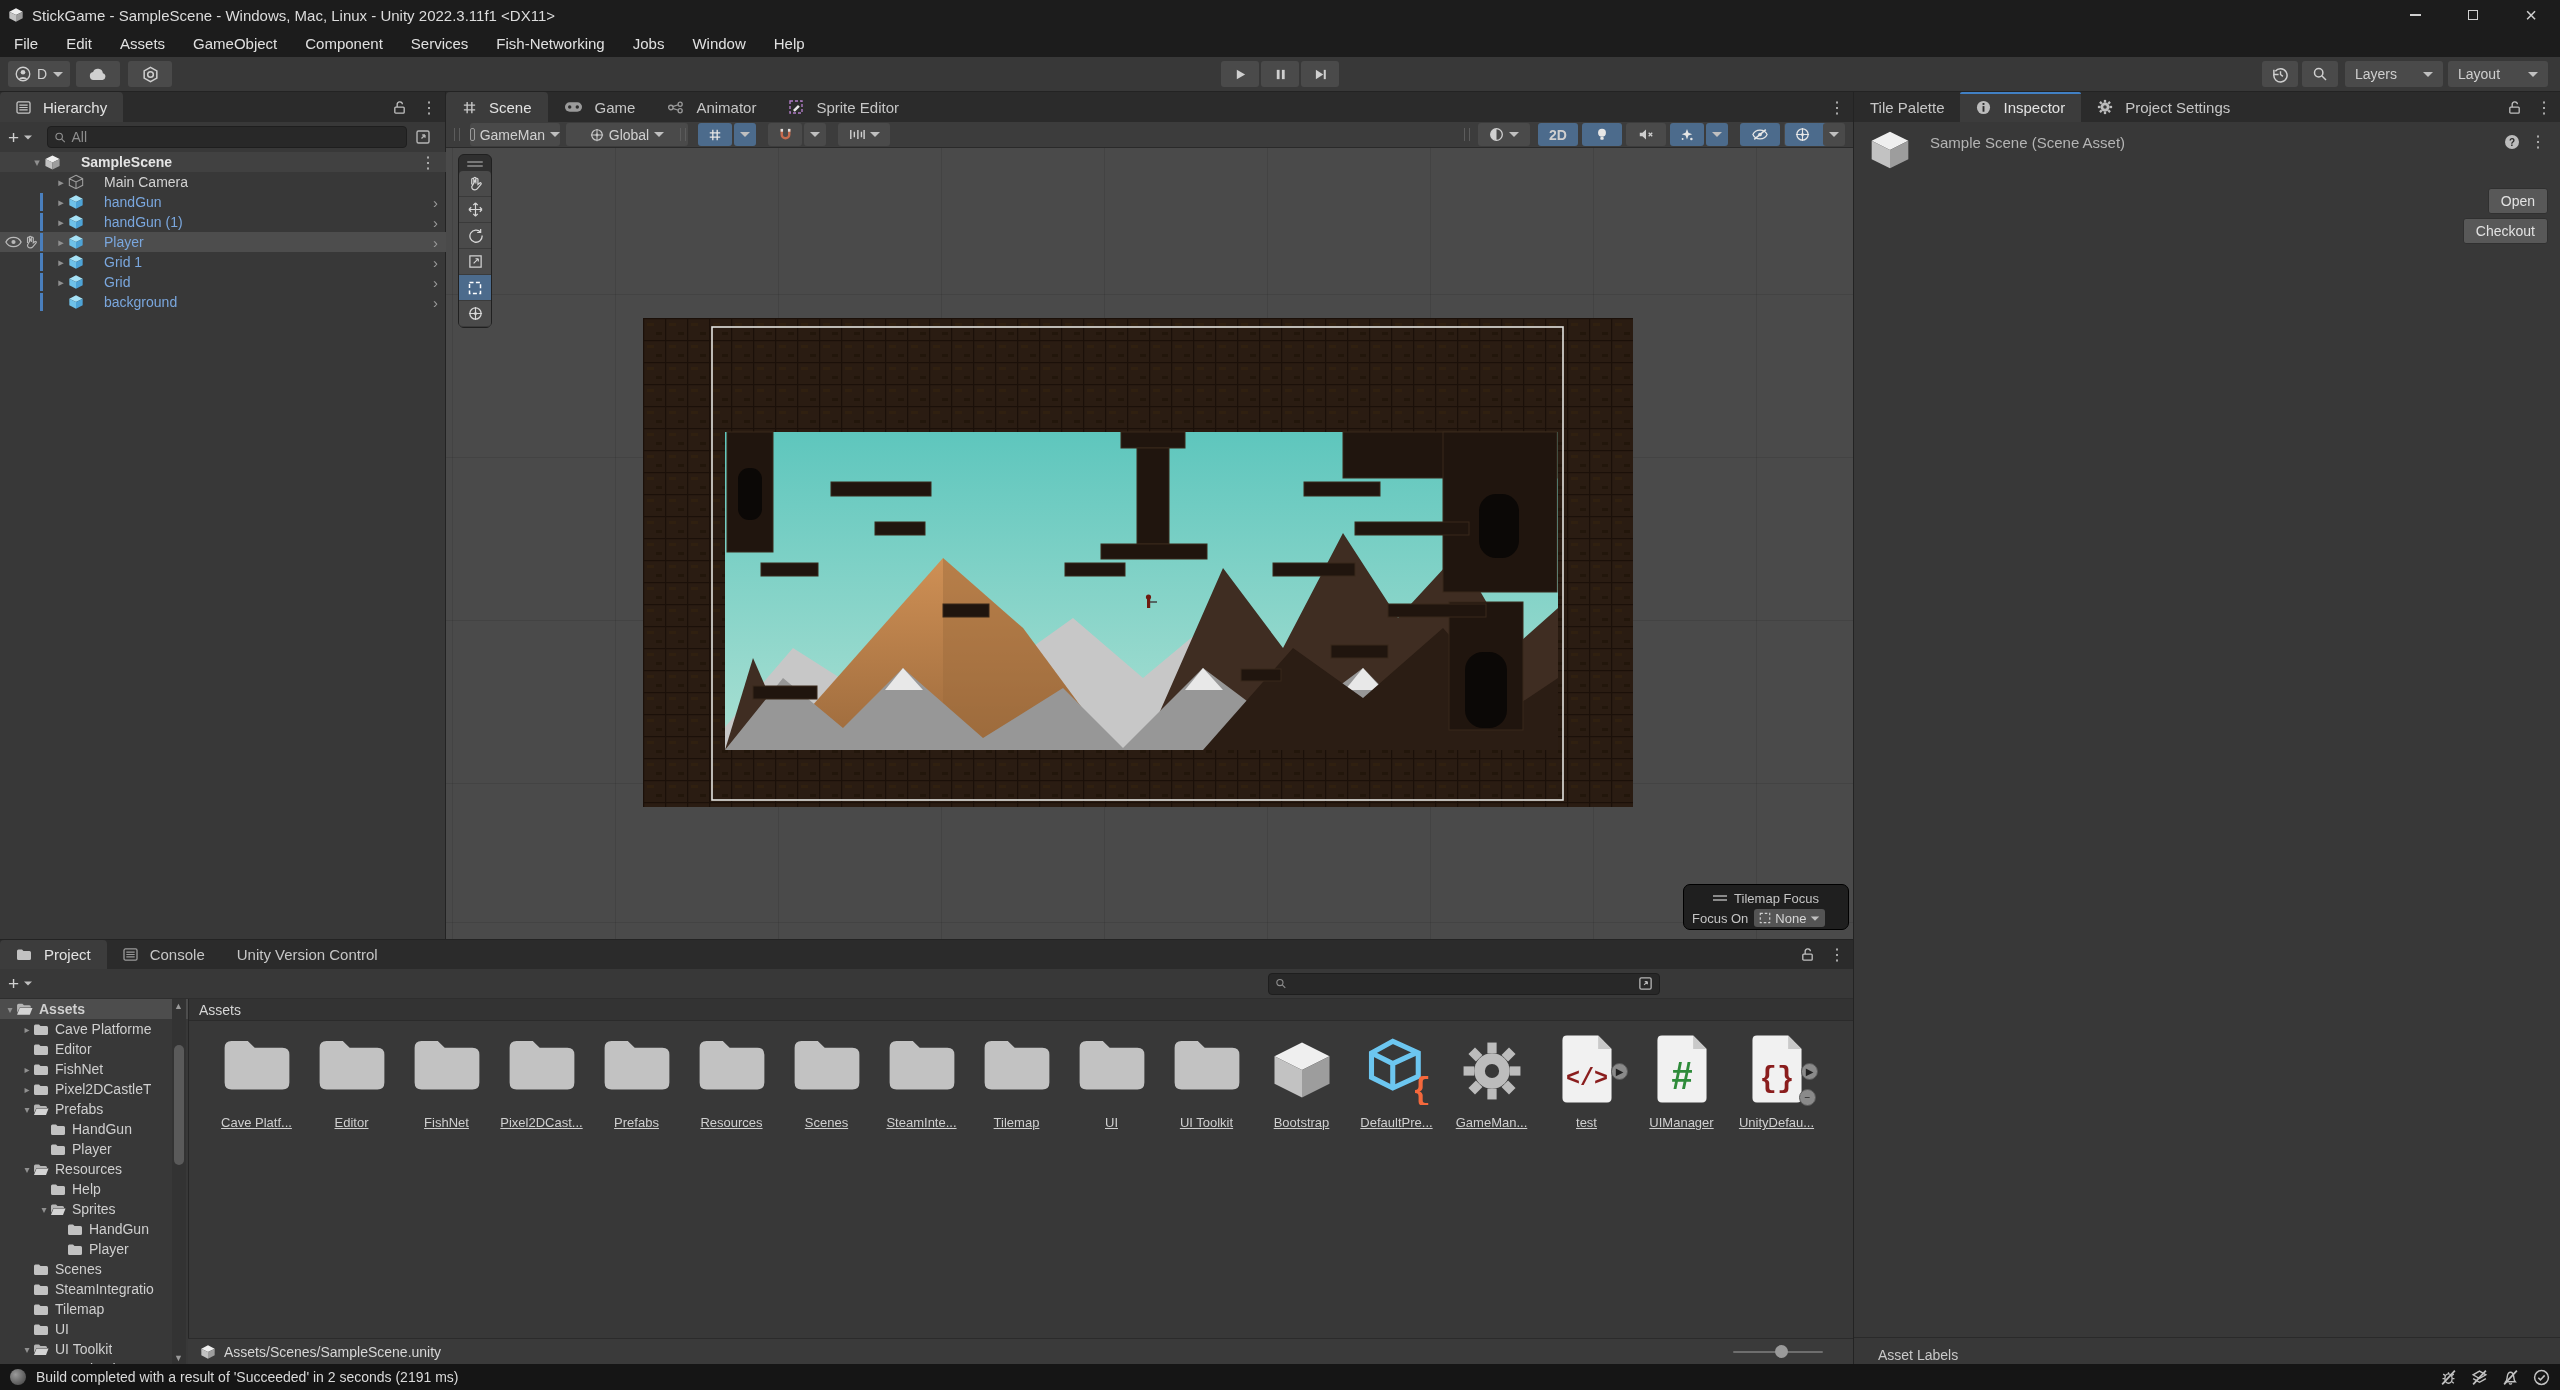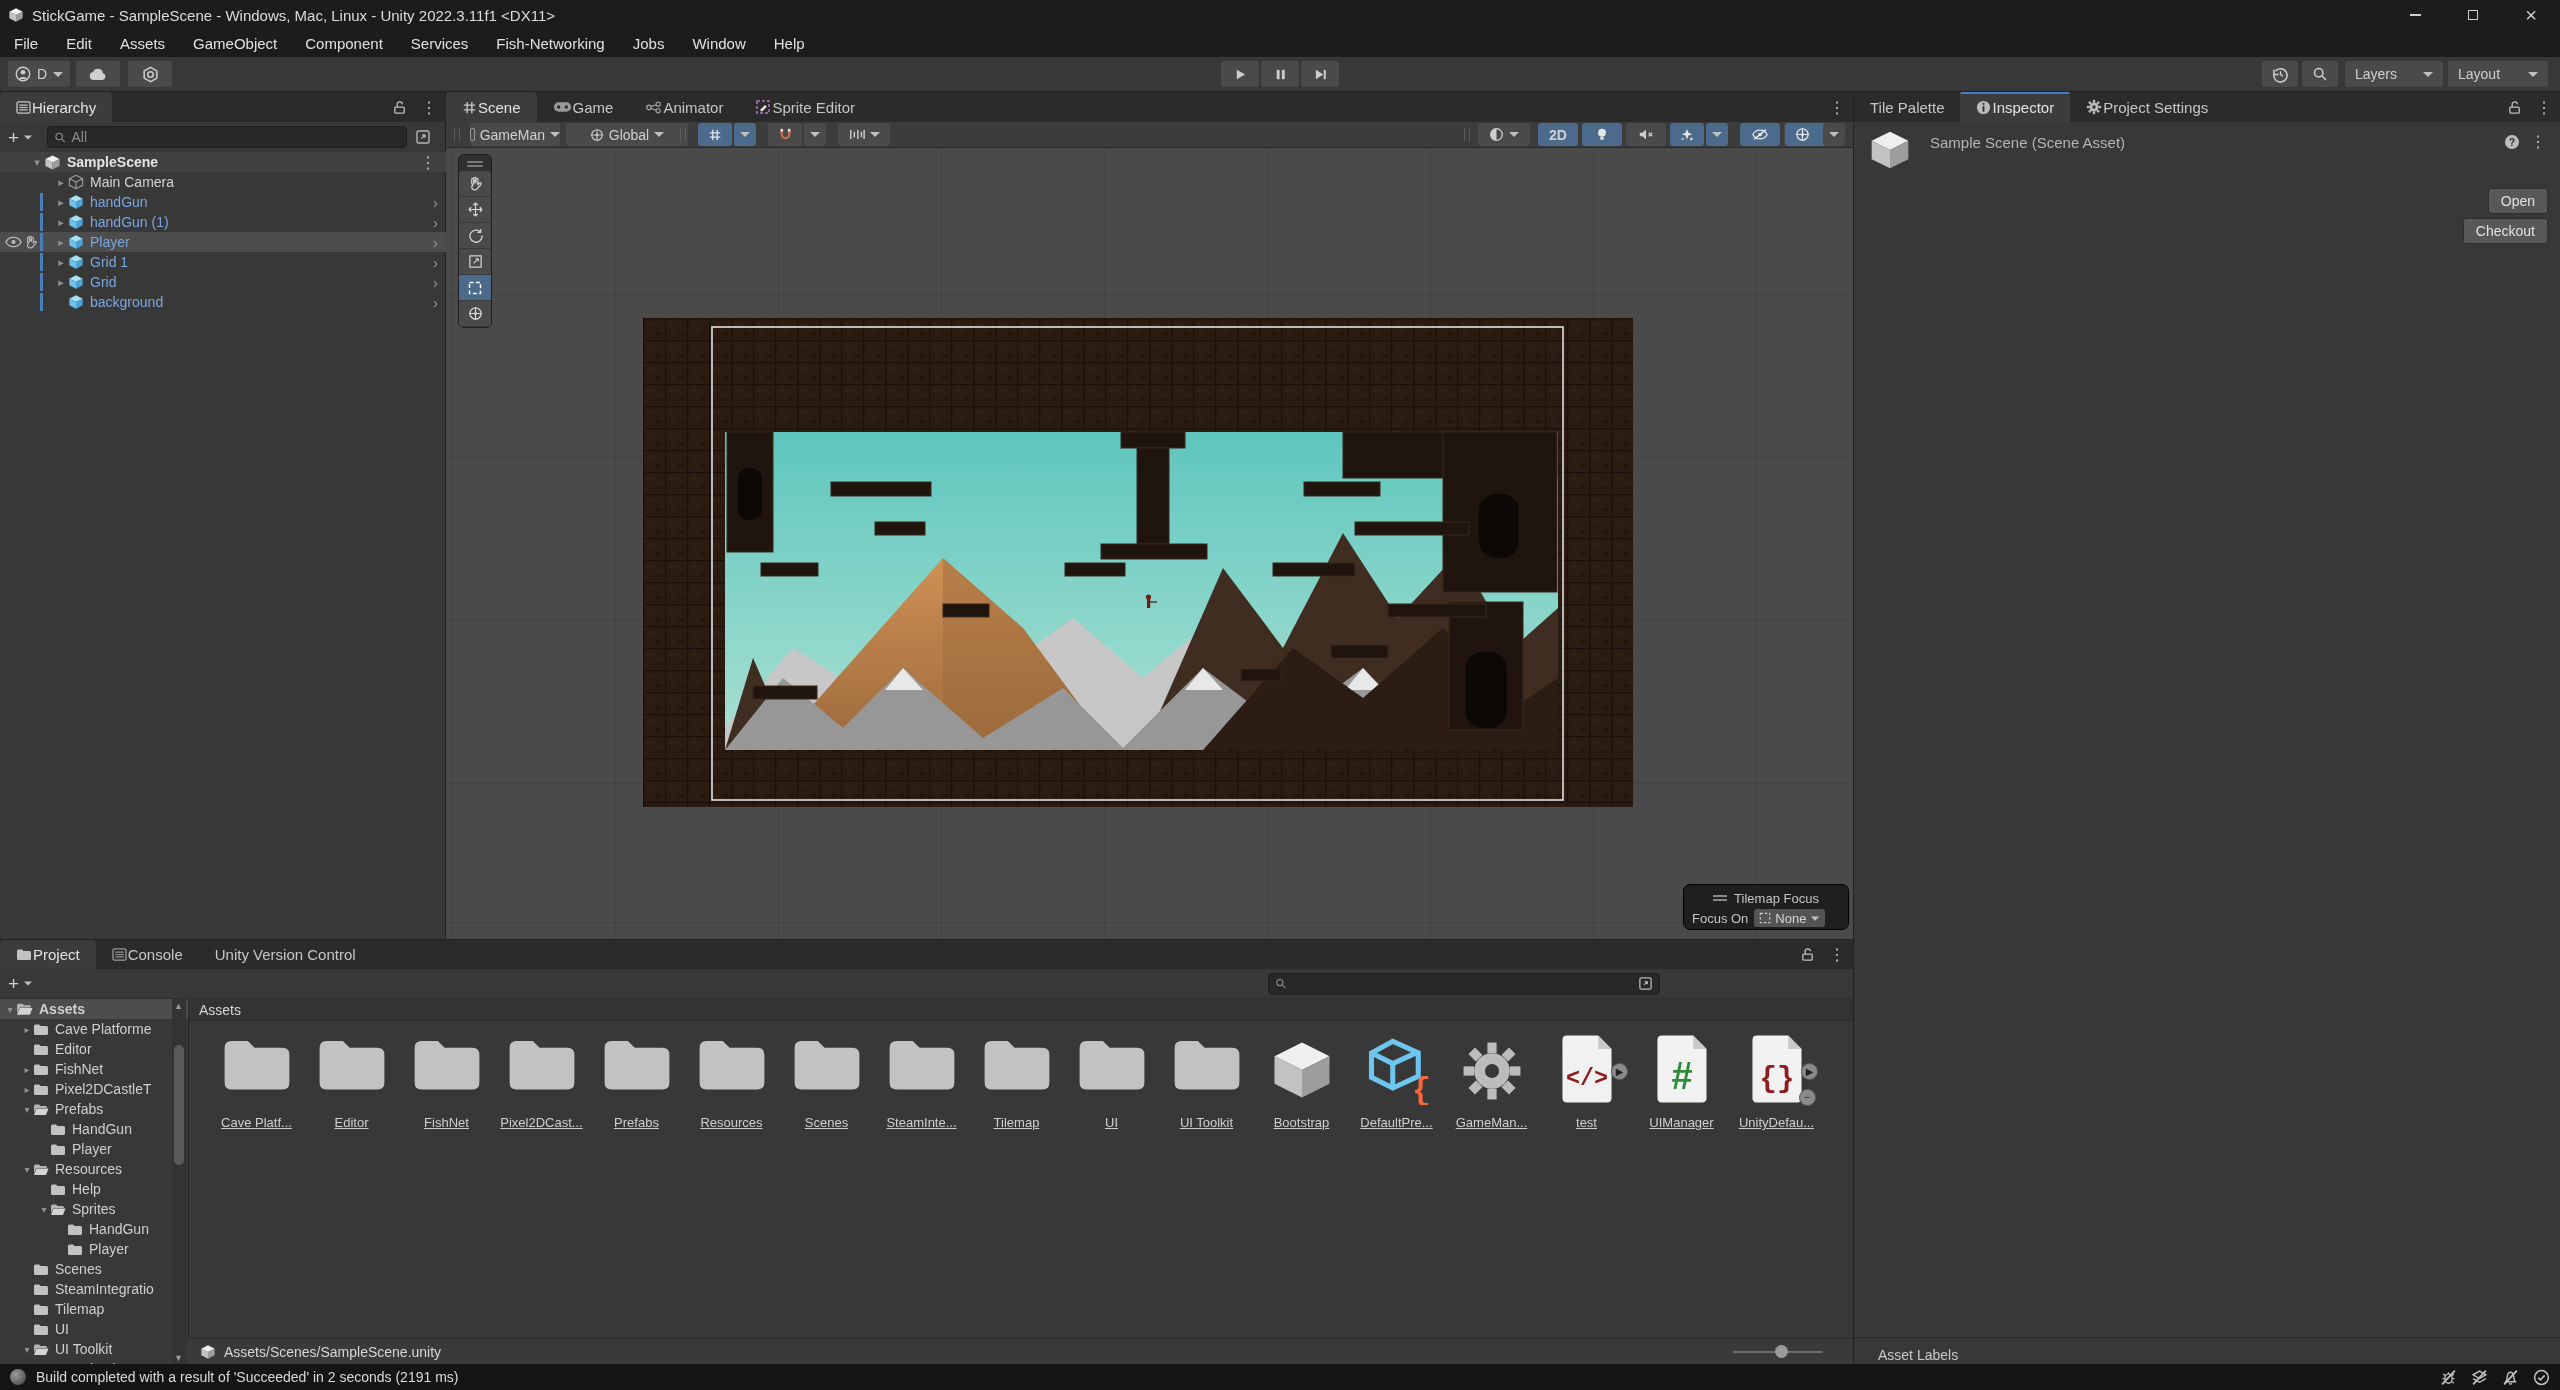--- a/index.html
+++ b/index.html
@@ -15,36 +15,36 @@
   #titlebar { left:0; top:0; width:2560px; height:30px; background:#1c1c1c; display:flex; align-items:center; }
   #titlebar .title { color:#dcdcdc; font-size:15px; margin-left:8px; }
   .winbtn { width:58px; height:30px; display:flex; align-items:center; justify-content:center; color:#cfcfcf; }
   #winclose { font-size:20px; }
   #menubar { left:0; top:30px; width:2560px; height:27px; background:#1c1c1c; display:flex; align-items:center; }
   .menu-item { padding:0 14px; font-size:15px; color:#e0e0e0; line-height:27px; }
   #toolbar { left:0; top:57px; width:2560px; height:35px; background:#383838; border-bottom:1px solid #232323; }
   .tbtn { position:absolute; top:4px; height:26px; background:#4a4a4a; border-radius:3px; display:flex; align-items:center; justify-content:center; gap:6px; color:#cfcfcf; }
   
   .tabstrip { position:absolute; left:0; top:0; right:0; height:30px; background:#2b2b2b; display:flex; align-items:flex-end; }
-  .tab { height:30px; display:flex; align-items:center; gap:1px; padding:0 16px; font-size:15px; color:#c6c6c6; position:relative; }
+  .tab { height:30px; display:flex; align-items:center; gap:12px; padding:0 16px; font-size:15px; color:#c6c6c6; position:relative; }
   .tab.active { background:#3c3c3c; border-radius:4px 4px 0 0; color:#e2e2e2; }
   .tab.active.focus::before { content:""; position:absolute; left:0; top:0; right:0; height:2px; background:#4180c4; border-radius:4px 4px 0 0; }
   .strip-icons { position:absolute; right:8px; top:0; height:30px; display:flex; align-items:center; gap:14px; color:#c0c0c0; }
   .kebab { font-size:16px; color:#c0c0c0; }
   .field { background:#282828; border:1px solid #1e1e1e; border-radius:4px; display:flex; align-items:center; color:#9a9a9a; }
   .field input { background:transparent; border:none; outline:none; color:#d0d0d0; font-size:14px; width:100%; font-family:inherit; }
   .field input::placeholder { color:#8e8e8e; }
   
   #hierarchy { left:0; top:92px; width:446px; height:847px; background:#383838; border-right:1px solid #232323; }
   #hier-toolbar { position:absolute; left:0; top:30px; width:100%; height:30px; display:flex; align-items:center; }
   .hrow { position:absolute; left:0; width:446px; height:20px; display:flex; align-items:center; }
   .hrow.scene-root { background:#414141; }
   .hrow.sel { background:#4d4d4d; }
   .harrow { color:#909090; font-size:11px; width:14px; text-align:center; }
-  .hlabel { font-size:14px; color:#d2d2d2; margin-left:6px;text-align:right; }
+  .hlabel { font-size:14px; color:#d2d2d2; margin-left:20px;text-align:right; }
   .hlabel.blue { color:#7aa7de; }
   .hlabel.bold { font-weight:bold; color:#e4e4e4; }
   .hchev { position:absolute; right:8px; color:#9a9a9a; font-size:15px; }
   .pbar { position:absolute; left:40px; top:1px; width:3px; height:18px; background:#4a7fbd; }
   
   #scenepanel { left:446px; top:92px; width:1407px; height:847px; background:#383838; }
   #scene-toolbar { position:absolute; left:0; top:30px; width:100%; height:26px; background:#3c3c3c; border-bottom:1px solid #2a2a2a; }
   .sbtn { position:absolute; top:1px; height:23px; background:#4a4a4a; border-radius:3px; display:flex; align-items:center; justify-content:center; gap:5px; color:#d0d0d0; font-size:14px; }
   .sbtn.blue { background:#4c6b8c; }
   .handle2 { position:absolute; top:6px; width:6px; height:13px; border-left:1px solid #5c5c5c; border-right:1px solid #5c5c5c; }

